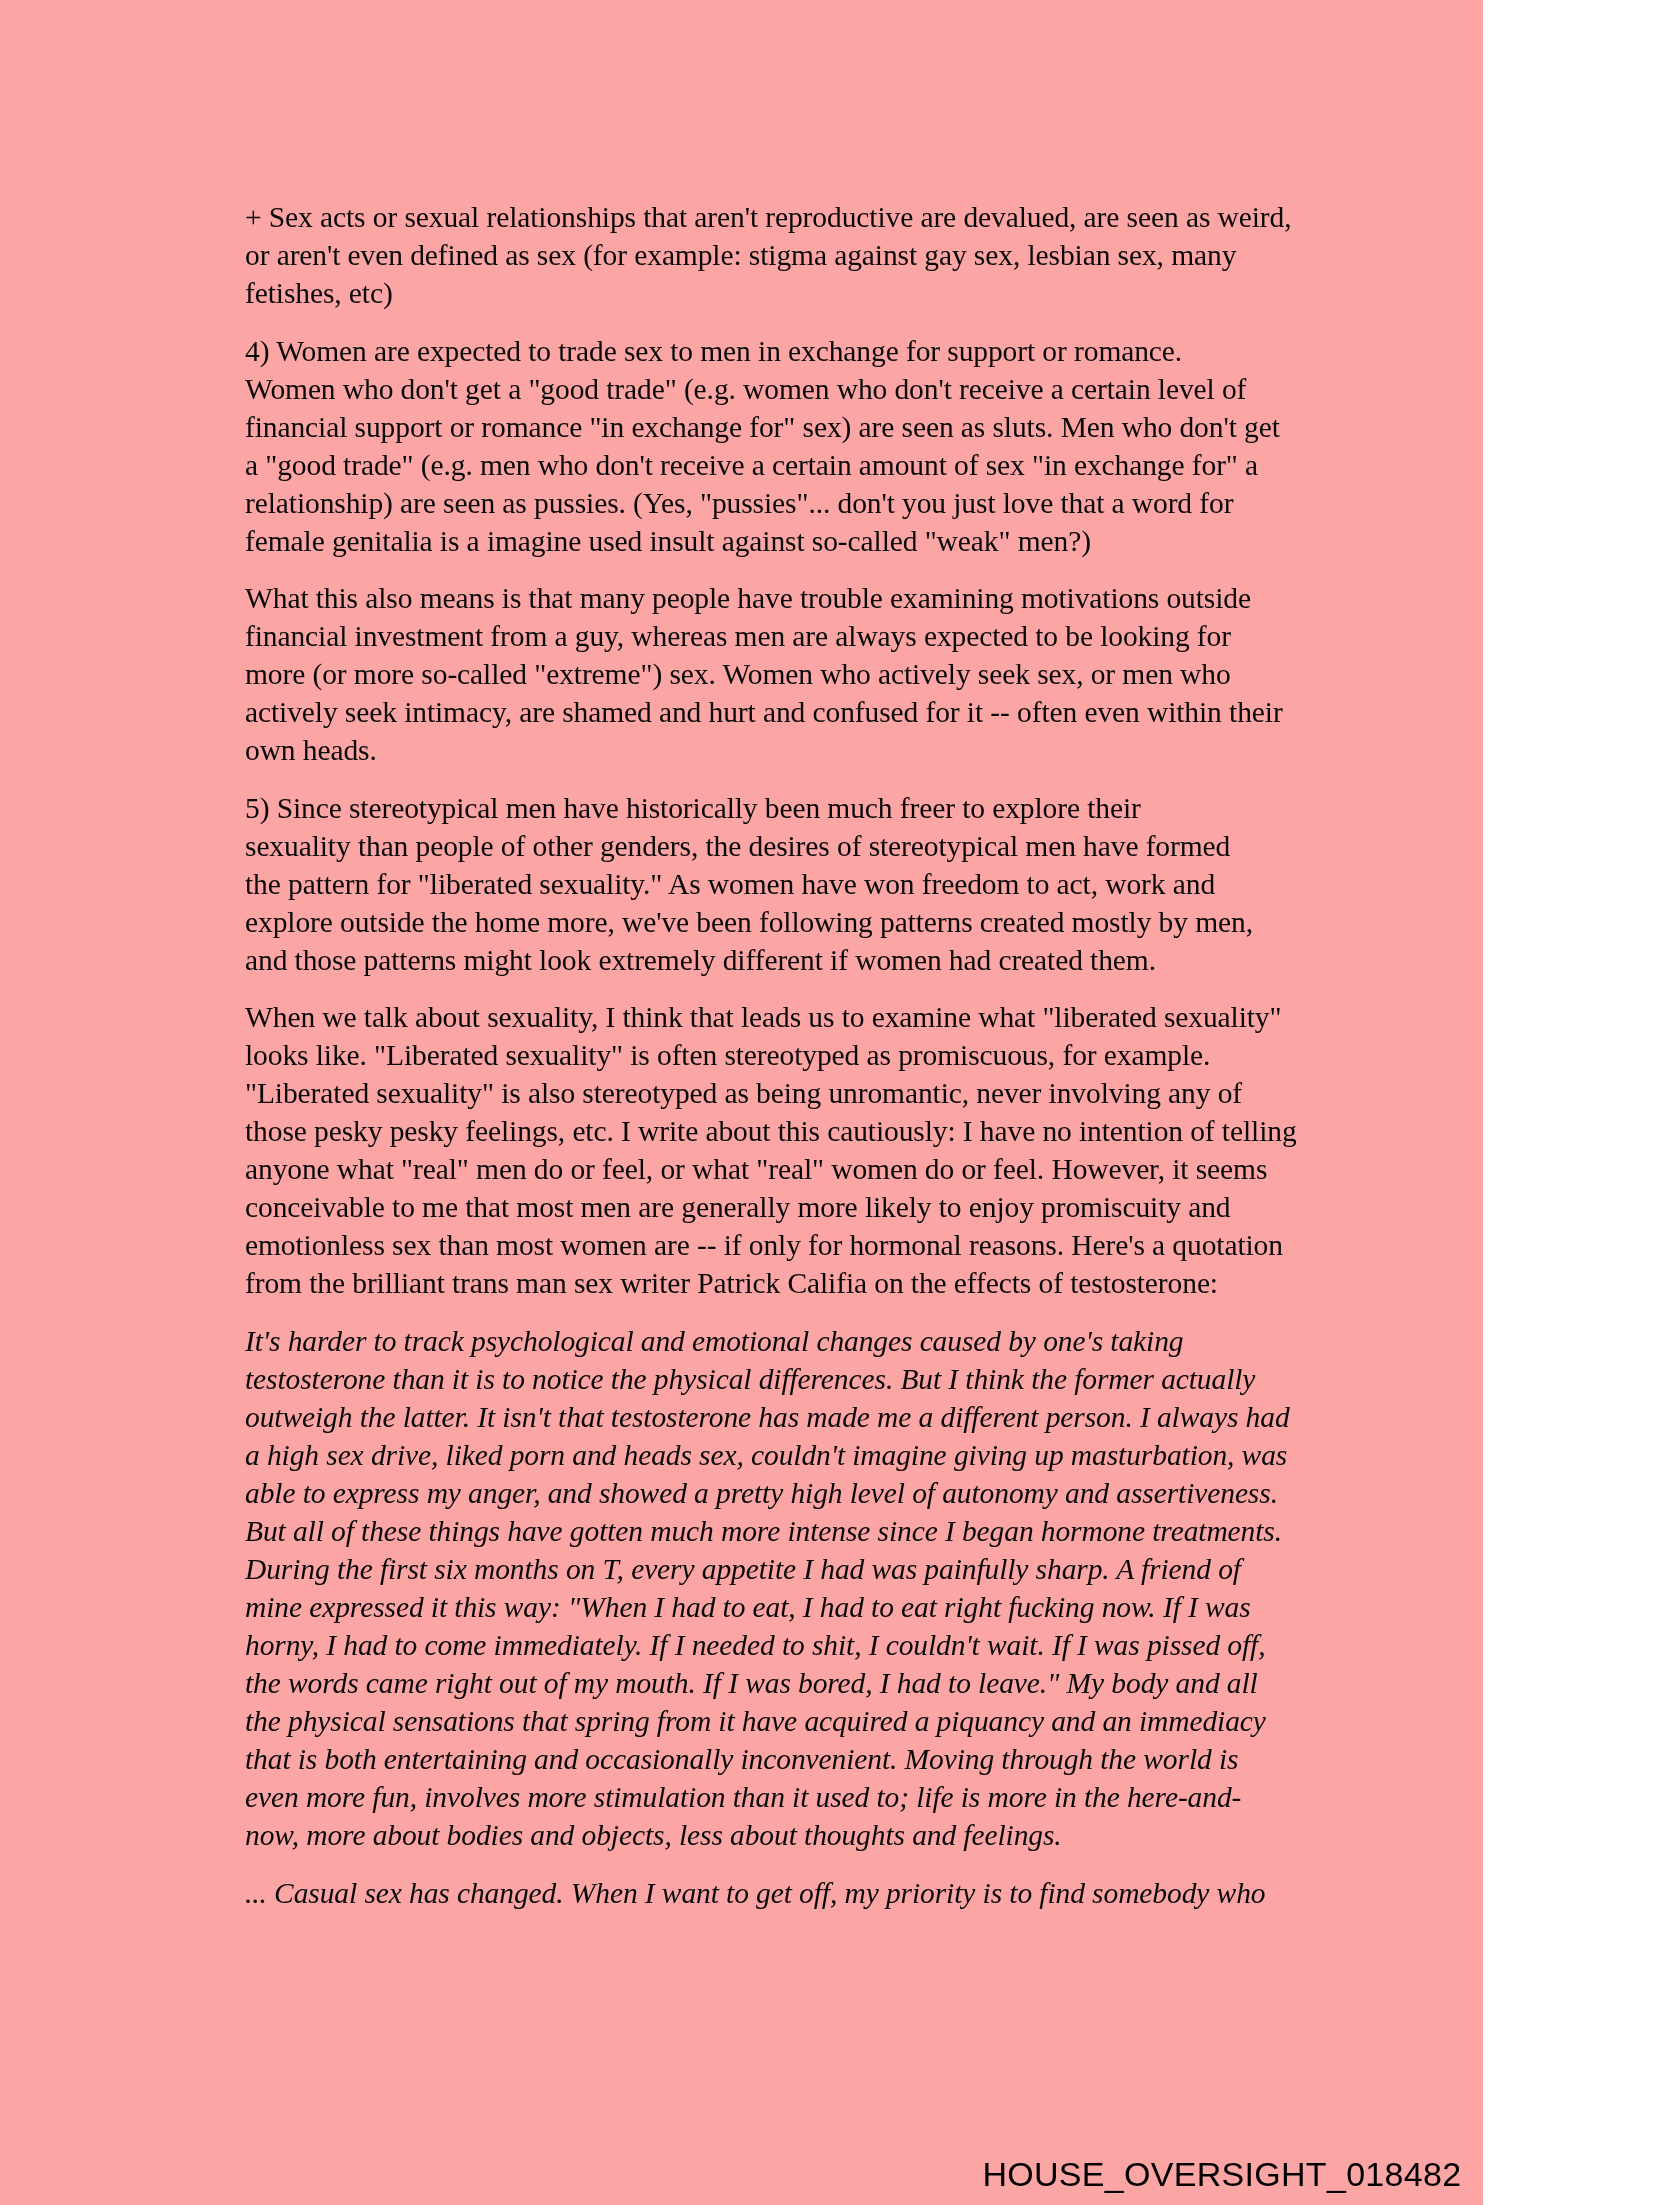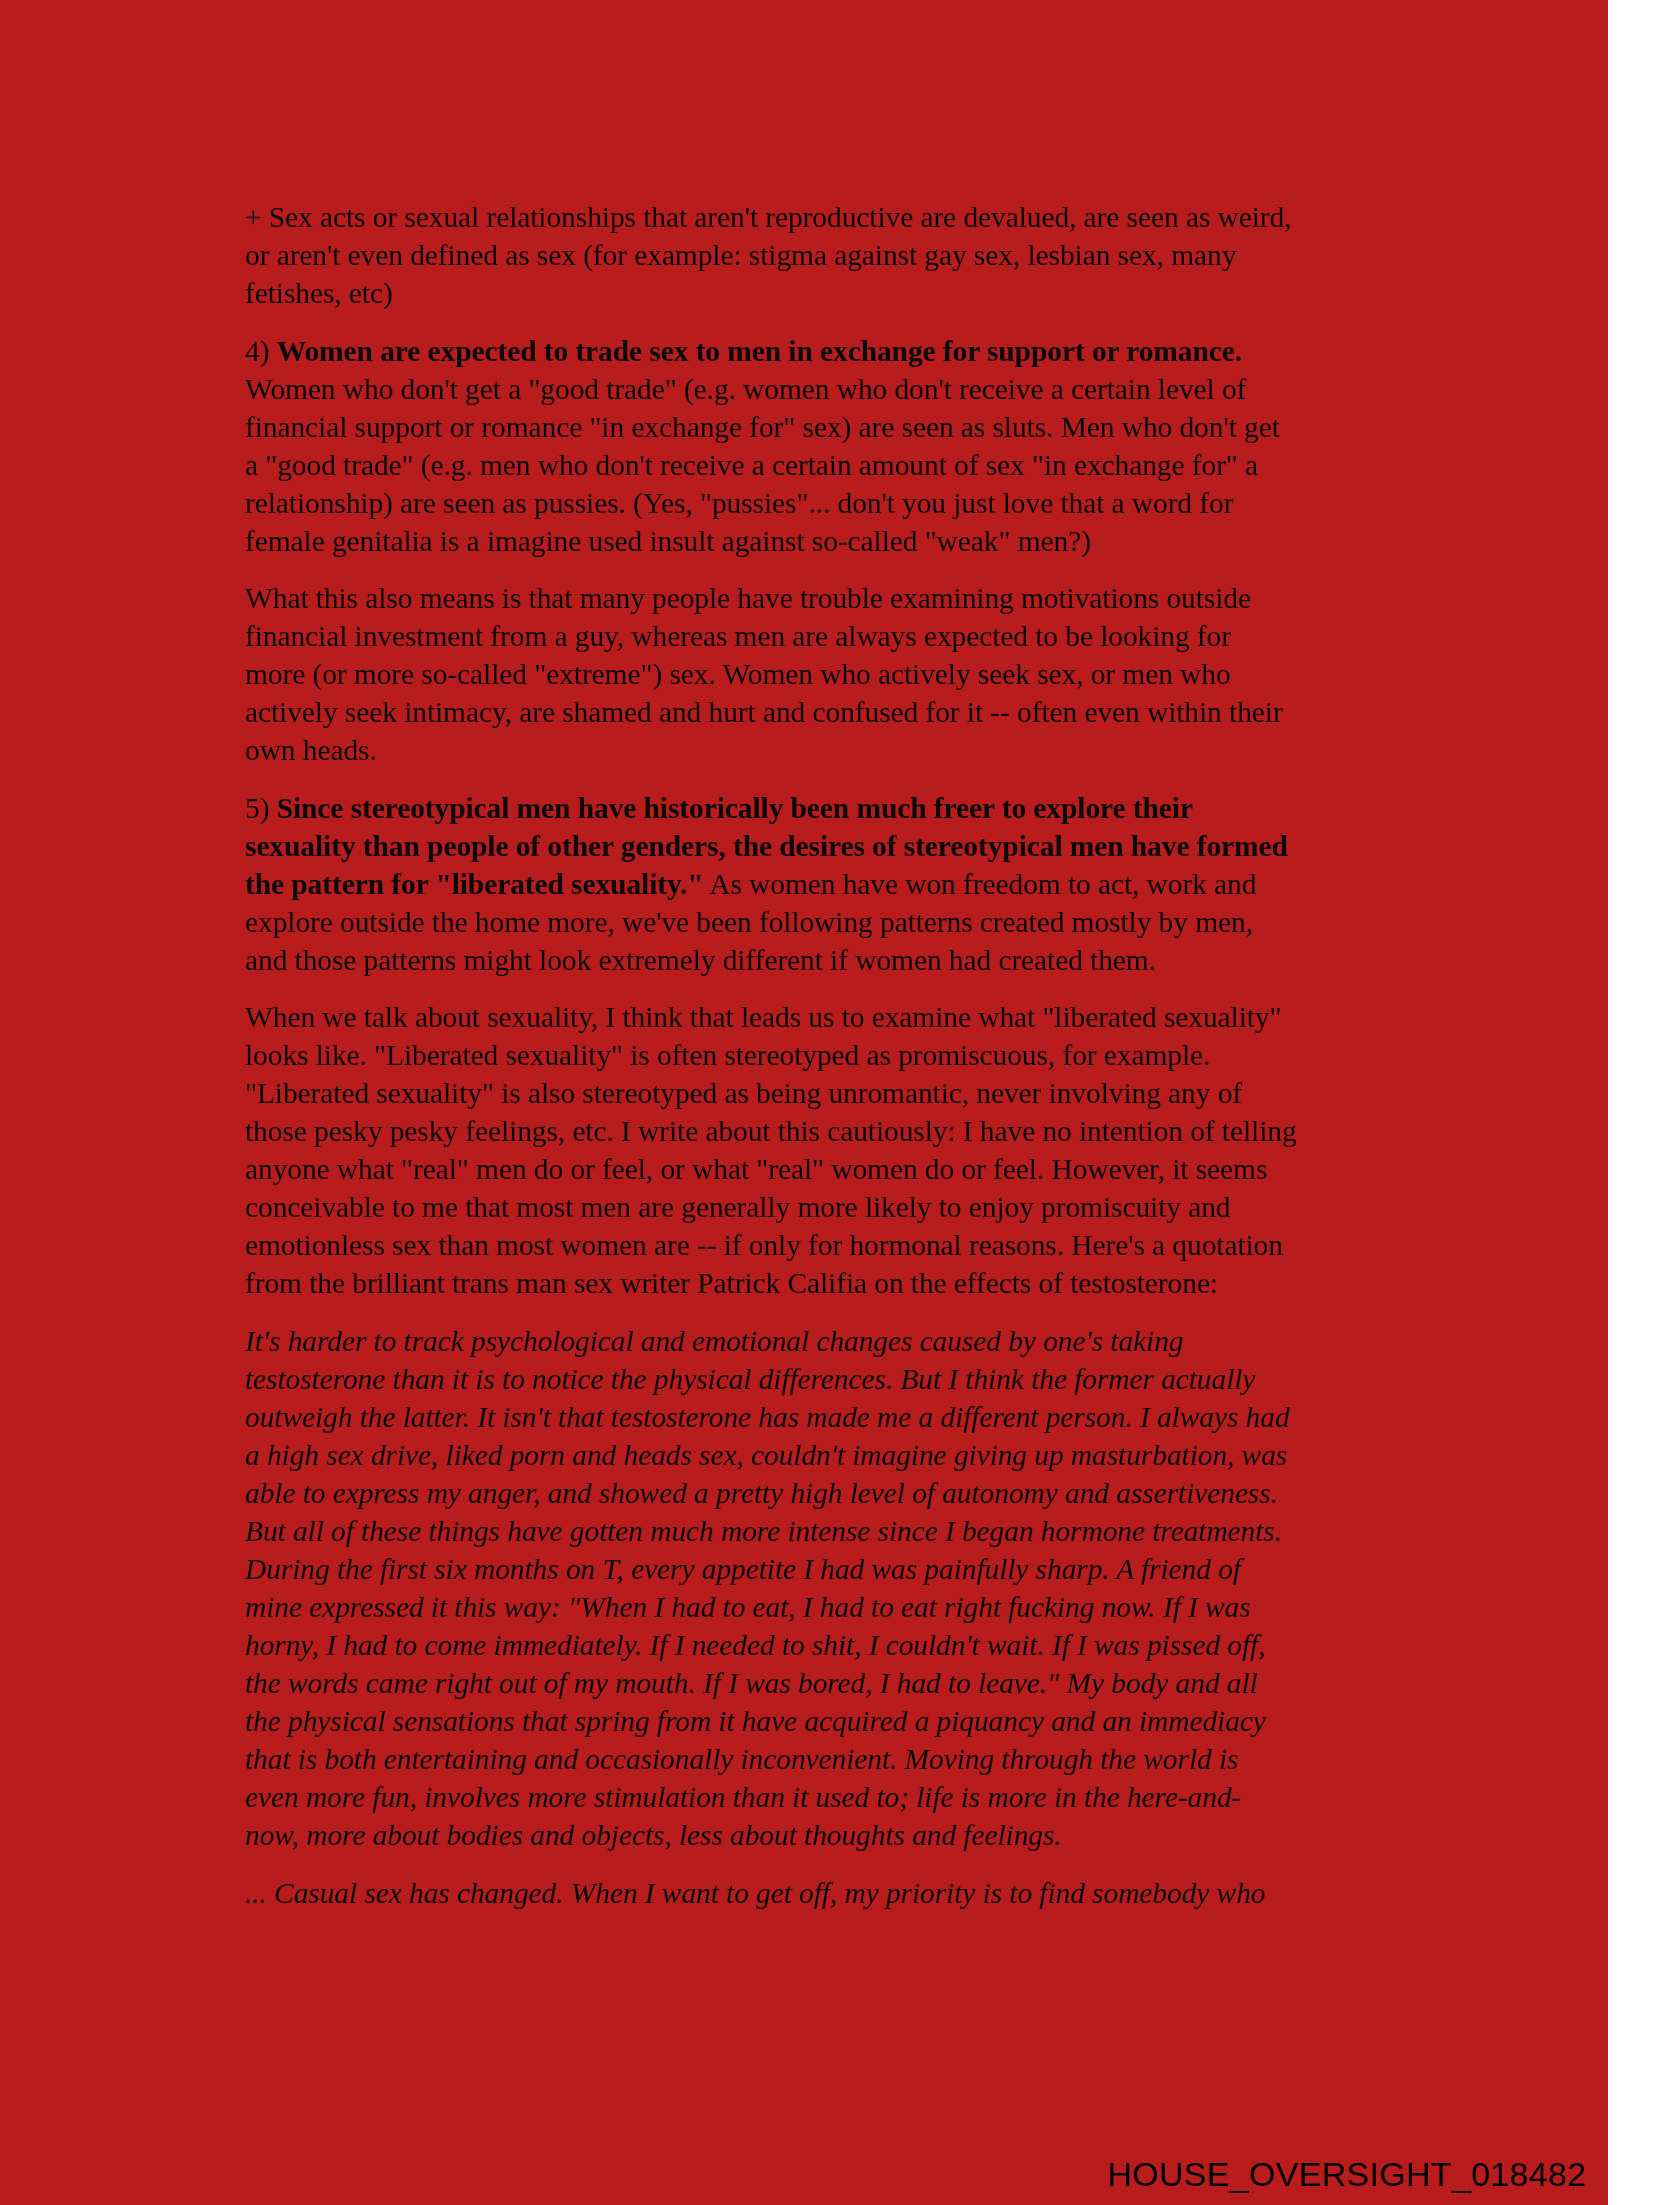--- a/index.html
+++ b/index.html
@@ -2,23 +2,23 @@
 <html style="font-size:10.5px"><head>
 <meta charset="utf-8">
 <style>
   html, body {
     margin: 0;
     padding: 0;
     background: #ffffff;
   }
   .page {
     position: relative;
-    width: 1608px;
+    width: 1483px;
     height: 2205px;
-    background: #b91c1c;
+    background: #fca5a5;
     overflow: hidden;
   }
   .doc-body {
     position: absolute;
     left: 245px;
     top: 198px;
     width: 1244px;
     font-family: "Liberation Serif", serif;
     color: #0a0a0a;
   }
@@ -28,21 +28,21 @@
   .line {
     font-size: 29.5px;
     line-height: 38px;
     white-space: nowrap;
     letter-spacing: -0.1px;
   }
   .paragraph.italic .line {
     font-style: italic;
   }
   .bold {
-    font-weight: bold;
+    font-weight: normal;
     text-align: right;
   }
   .bates {
     position: absolute;
     top: 2156px;
     right: 21.6px;
     font-family: "Liberation Sans", sans-serif;
     font-size: 34px;
     line-height: 37px;
     color: #000000;

